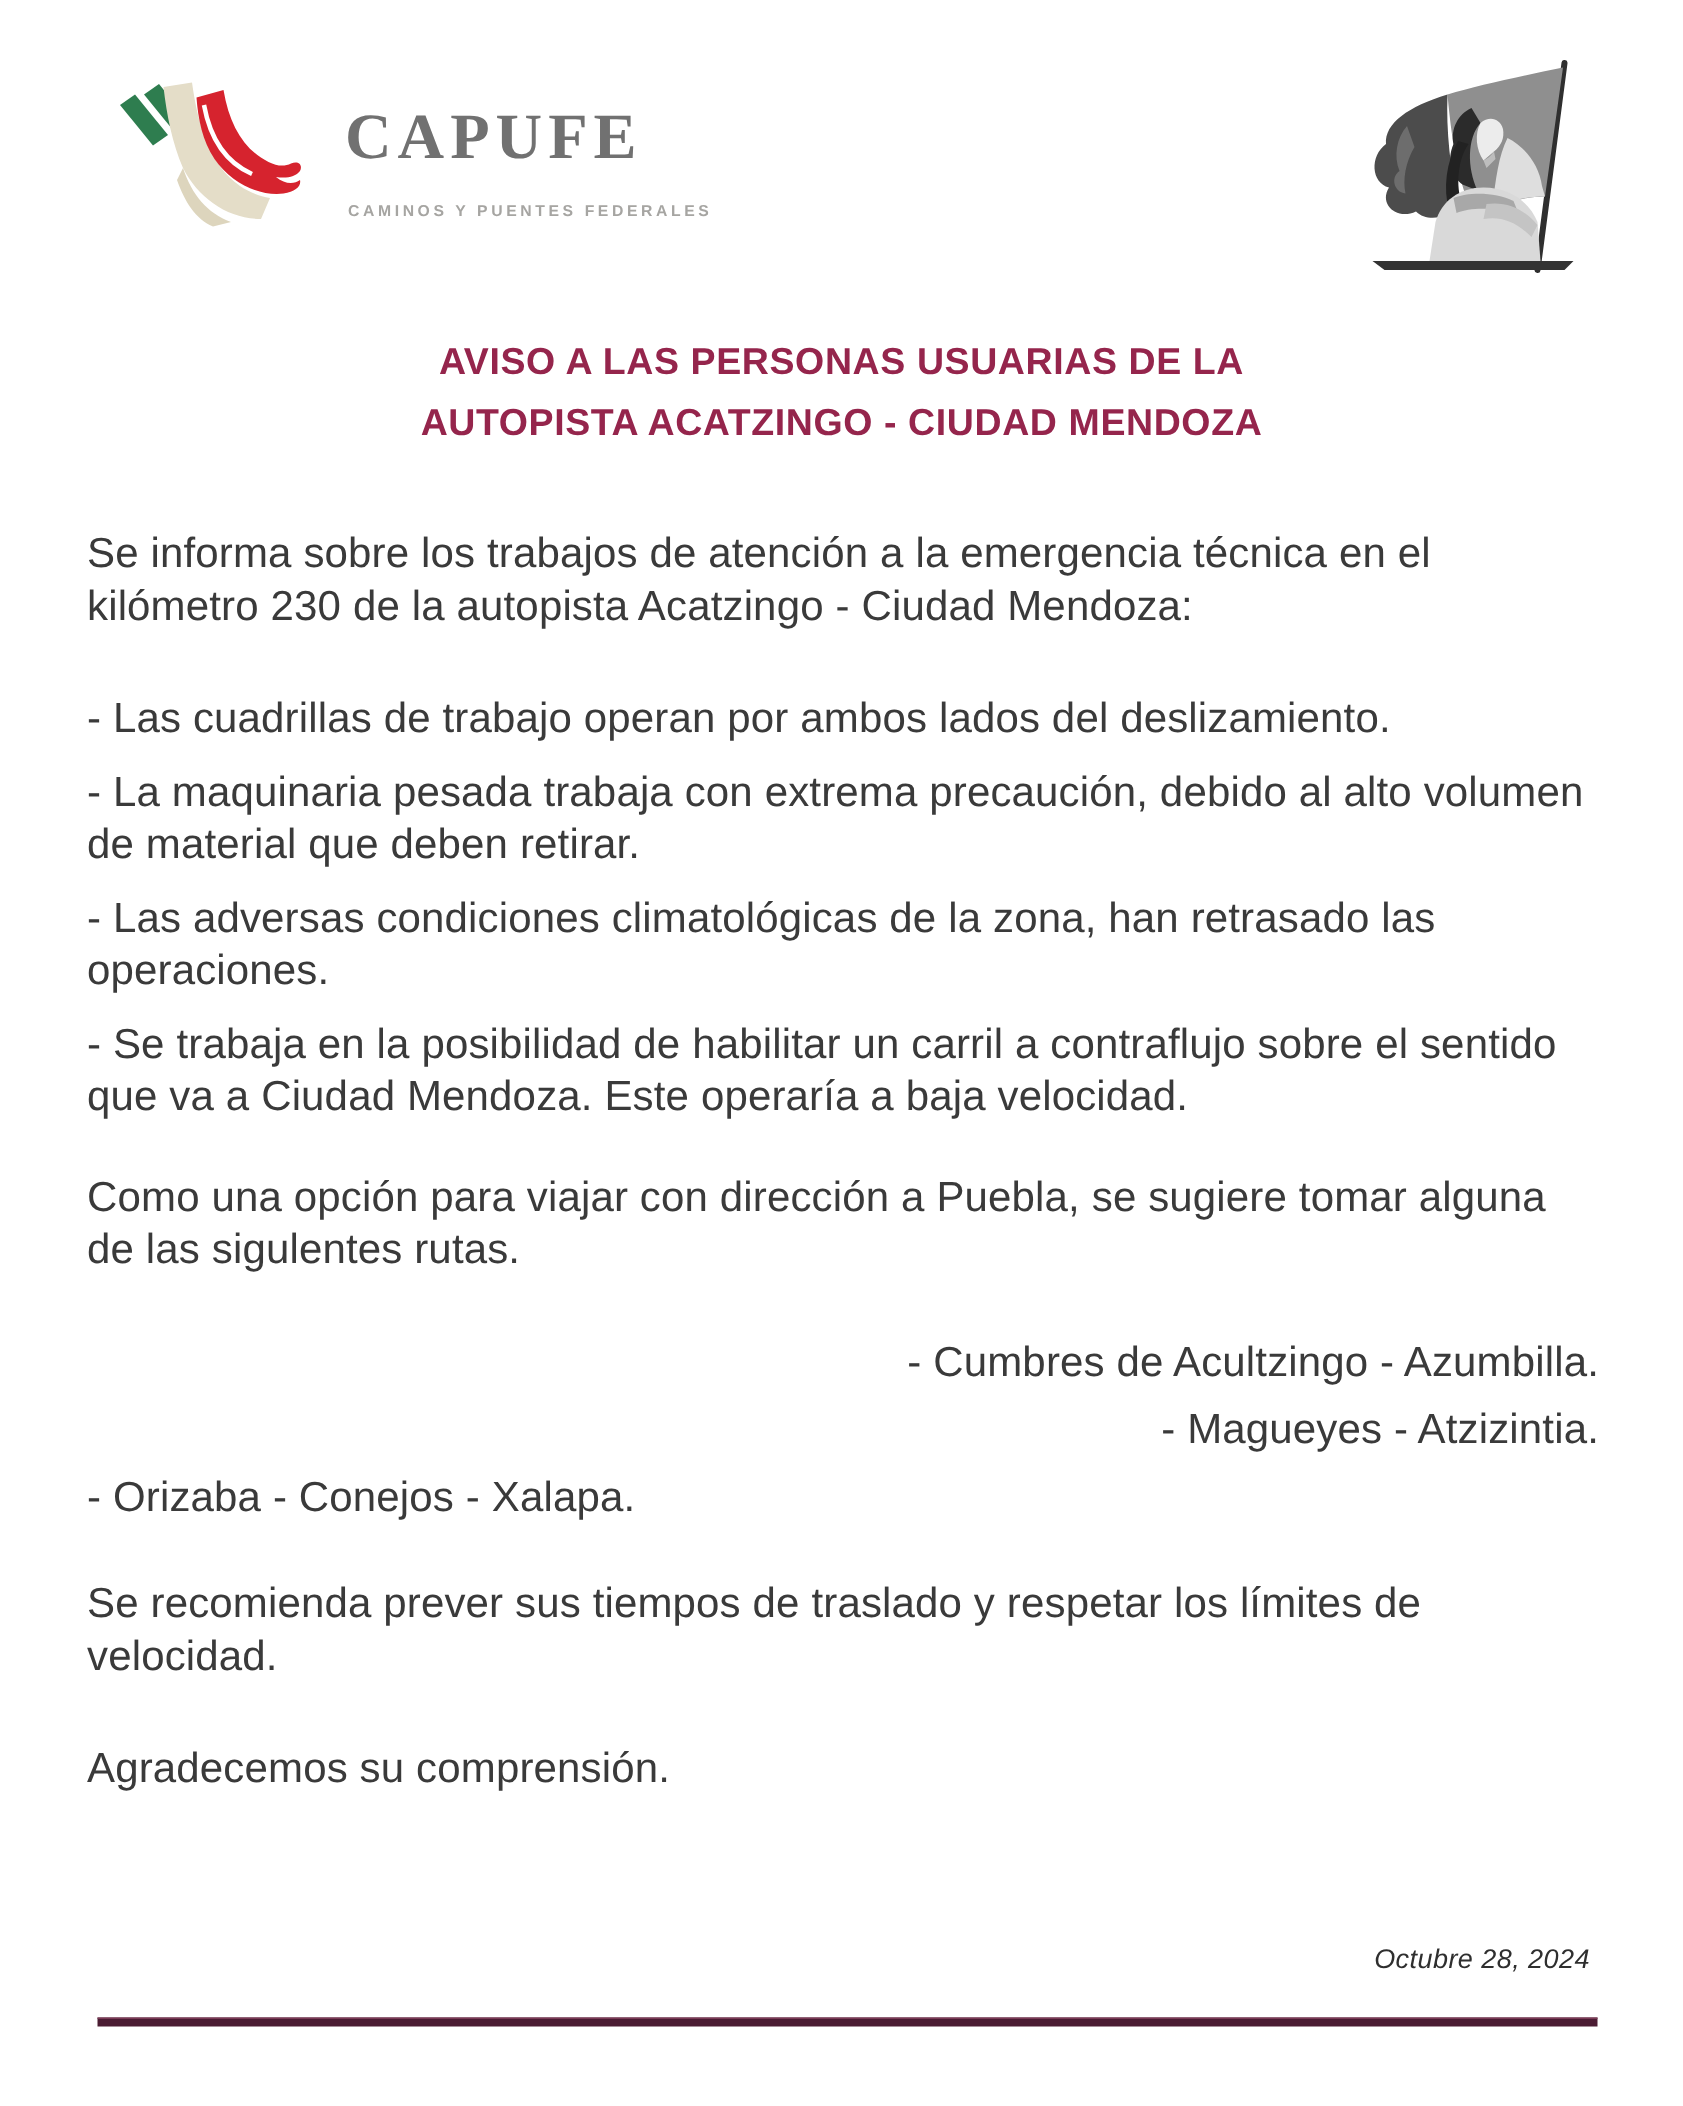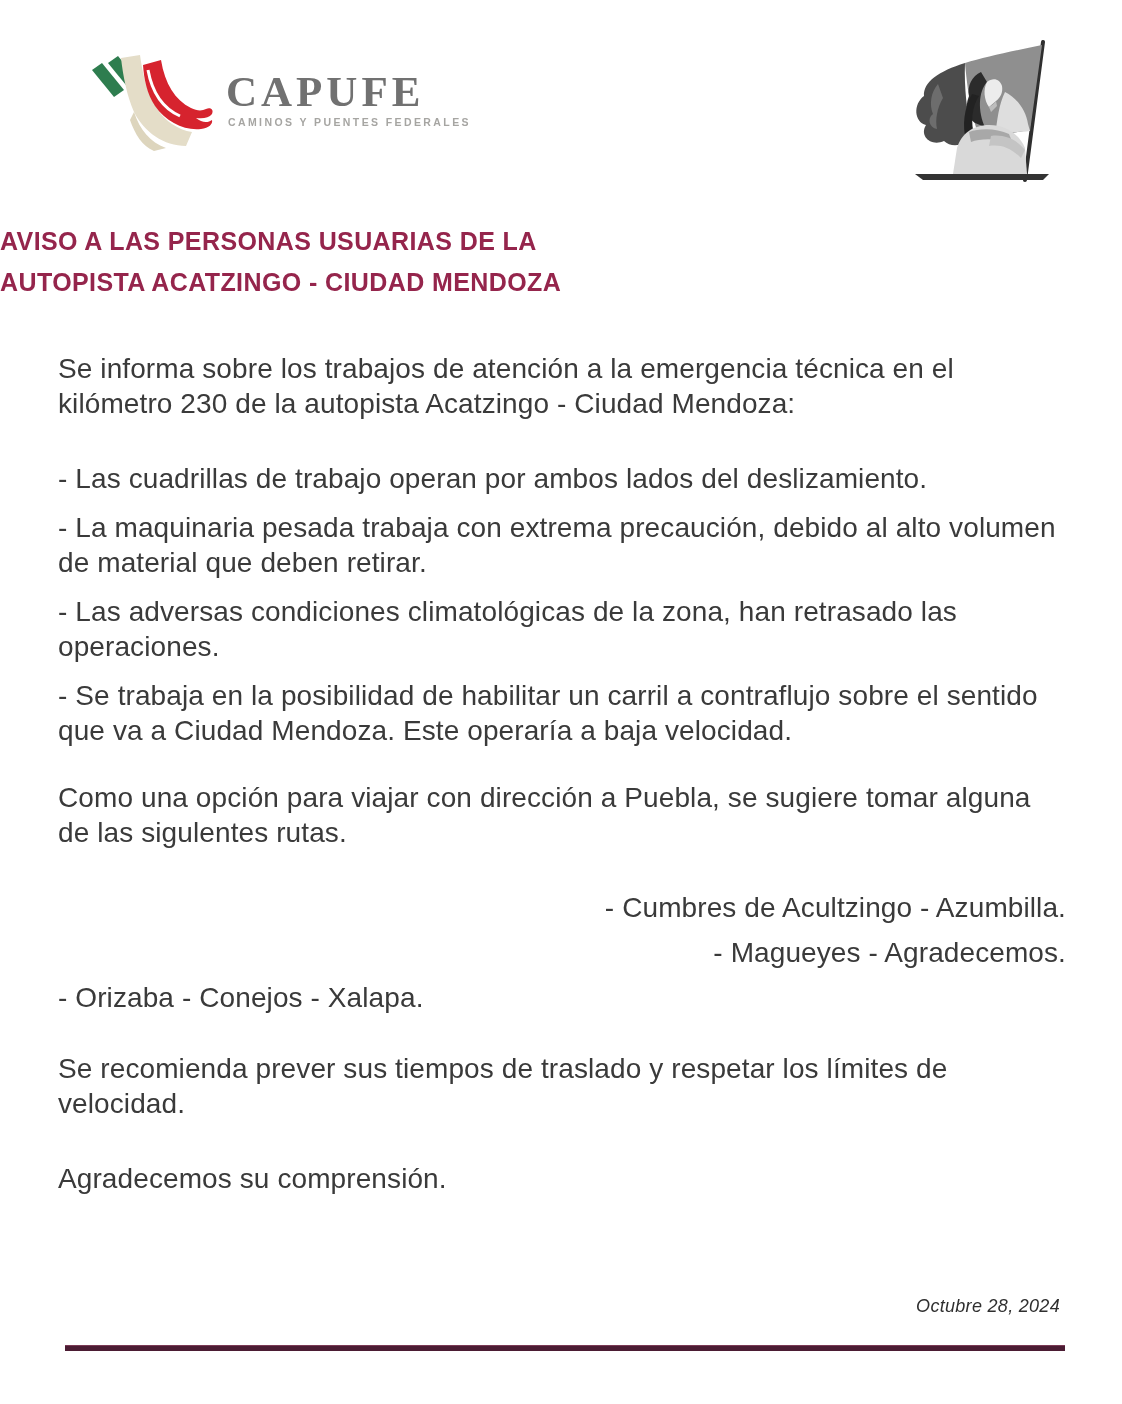--- a/index.html
+++ b/index.html
@@ -10,62 +10,64 @@
     height: 1404px;
     background: #ffffff;
     font-family: "Liberation Sans", sans-serif;
     overflow: hidden;
     margin: 0 auto;
   }
 
   
   .logo {
     position: absolute;
-    left: 88px;
+    left: 76px;
     top: 54px;
     display: flex;
     align-items: flex-start;
+    gap: 16px;
   }
   .logo-mark svg { display: block; }
   .logo-text {
     display: flex;
     flex-direction: column;
     margin-left: 12px;
     padding-top: 16px;
   }
   .logo-name {
     font-family: "Liberation Serif", serif;
     font-weight: 700;
     font-size: 43px;
     line-height: 1;
     letter-spacing: 4px;
     color: #717171;
   }
   .logo-sub {
-    margin-top: 3px;
+    margin-top: 22px;
     font-size: 10.5px;
     font-weight: 700;
     letter-spacing: 2.4px;
     color: #a6a5a2;
     padding-left: 2px;
     text-align: right;
   }
   .emblem {
     position: absolute;
     left: 893px;
     top: 40px;
   }
   .emblem svg { display: block; }
 
   
   .title {
     position: absolute;
     left: 0;
     right: 0;
     top: 221px;
+    text-align: center;
     color: #95254c;
     font-weight: 700;
     font-size: 25px;
     line-height: 41px;
     letter-spacing: 0.4px;
     margin: 0;
   }
 
   
   .content {
@@ -167,21 +169,21 @@
     <p class="m40">Se informa sobre los trabajos de atención a la emergencia técnica en el kilómetro 230 de la autopista Acatzingo - Ciudad Mendoza:</p>
 
     <p class="m14">- Las cuadrillas de trabajo operan por ambos lados del deslizamiento.</p>
     <p class="m14">- La maquinaria pesada trabaja con extrema precaución, debido al alto volumen de material que deben retirar.</p>
     <p class="m14">- Las adversas condiciones climatológicas de la zona, han retrasado las operaciones.</p>
     <p class="m32">- Se trabaja en la posibilidad de habilitar un carril a contraflujo sobre el sentido que va a Ciudad Mendoza. Este operaría a baja velocidad.</p>
 
     <p class="m40">Como una opción para viajar con dirección a Puebla, se sugiere tomar alguna de las sigulentes rutas.</p>
 
     <p class="m10">- Cumbres de Acultzingo - Azumbilla.</p>
-    <p class="m10">- Magueyes - Agradecemos.</p>
+    <p class="m10">- Magueyes - Atzizintia.</p>
     <p class="m36">- Orizaba - Conejos - Xalapa.</p>
 
     <p class="m40">Se recomienda prever sus tiempos de traslado y respetar los límites de velocidad.</p>
     <p>Agradecemos su comprensión.</p>
   </div>
 
   <div class="date">Octubre 28, 2024</div>
 
   <div class="footer-bar"></div>
 

